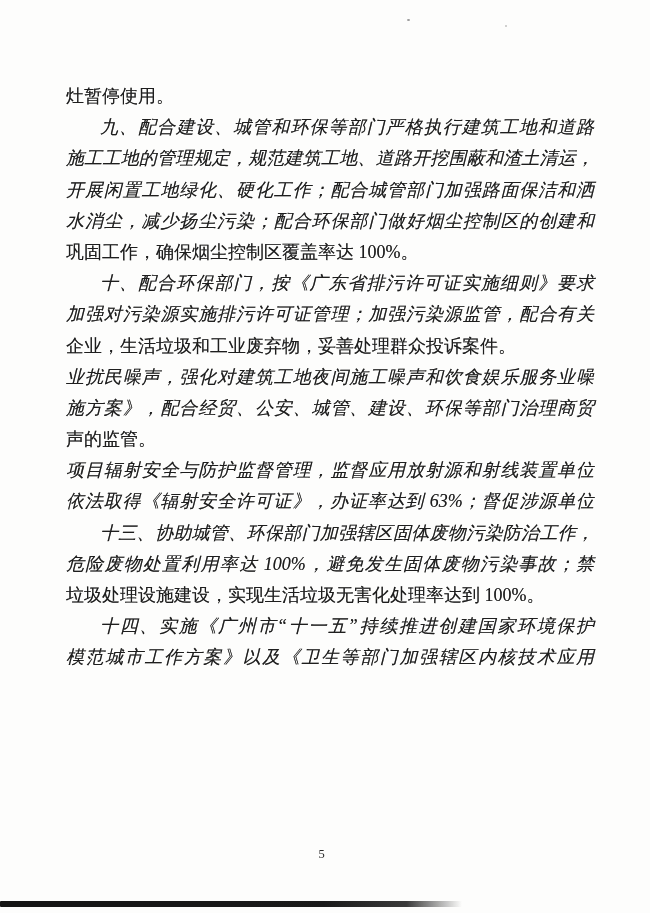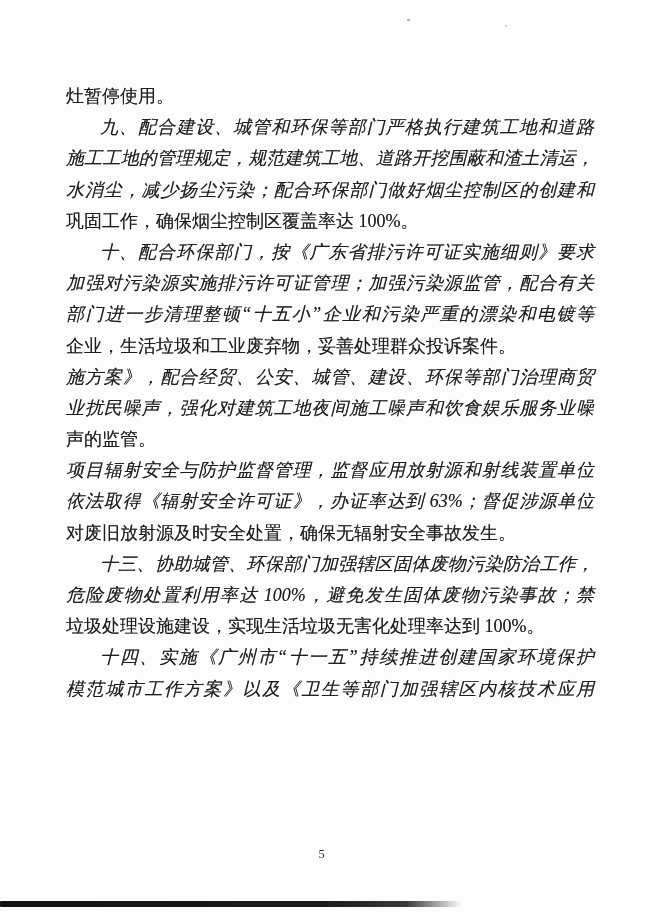--- a/index.html
+++ b/index.html
@@ -76,32 +76,31 @@
   .speck2 { left: 505px; top: 25px; width: 2px; height: 2px; background: #c0c0c0; }
 </style>
 </head>
 <body>
 
 <div class="page">
   <div class="text-block" id="textBlock">
       <div class="line">灶暂停使用。</div>
       <div class="line just indent">九、配合建设、城管和环保等部门严格执行建筑工地和道路</div>
       <div class="line just">施工工地的管理规定，规范建筑工地、道路开挖围蔽和渣土清运，</div>
+      <div class="line just">开展闲置工地绿化、硬化工作；配合城管部门加强路面保洁和洒</div>
       <div class="line just">水消尘，减少扬尘污染；配合环保部门做好烟尘控制区的创建和</div>
       <div class="line">巩固工作，确保烟尘控制区覆盖率达 100%。</div>
       <div class="line just indent">十、配合环保部门，按《广东省排污许可证实施细则》要求</div>
       <div class="line just">加强对污染源实施排污许可证管理；加强污染源监管，配合有关</div>
-      <div class="line just">部门进一步清理整顿“十五小”企业和污染严重的漂染和电镀等</div>
       <div class="line">企业，生活垃圾和工业废弃物，妥善处理群众投诉案件。</div>
+      <div class="line just">业扰民噪声，强化对建筑工地夜间施工噪声和饮食娱乐服务业噪</div>
       <div class="line just">施方案》，配合经贸、公安、城管、建设、环保等部门治理商贸</div>
-      <div class="line just">业扰民噪声，强化对建筑工地夜间施工噪声和饮食娱乐服务业噪</div>
       <div class="line">声的监管。</div>
       <div class="line just">项目辐射安全与防护监督管理，监督应用放射源和射线装置单位</div>
       <div class="line just">依法取得《辐射安全许可证》，办证率达到 63%；督促涉源单位</div>
-      <div class="line">对废旧放射源及时安全处置，确保无辐射安全事故发生。</div>
       <div class="line just indent">十三、协助城管、环保部门加强辖区固体废物污染防治工作，</div>
       <div class="line just">危险废物处置利用率达 100%，避免发生固体废物污染事故；禁</div>
       <div class="line">垃圾处理设施建设，实现生活垃圾无害化处理率达到 100%。</div>
       <div class="line just indent">十四、实施《广州市“十一五”持续推进创建国家环境保护</div>
       <div class="line just">模范城市工作方案》以及《卫生等部门加强辖区内核技术应用</div>
     </div>
   <div class="page-number">5</div>
   <div class="scan-line"></div>
   <div class="speck speck1"></div>
   <div class="speck speck2"></div>

